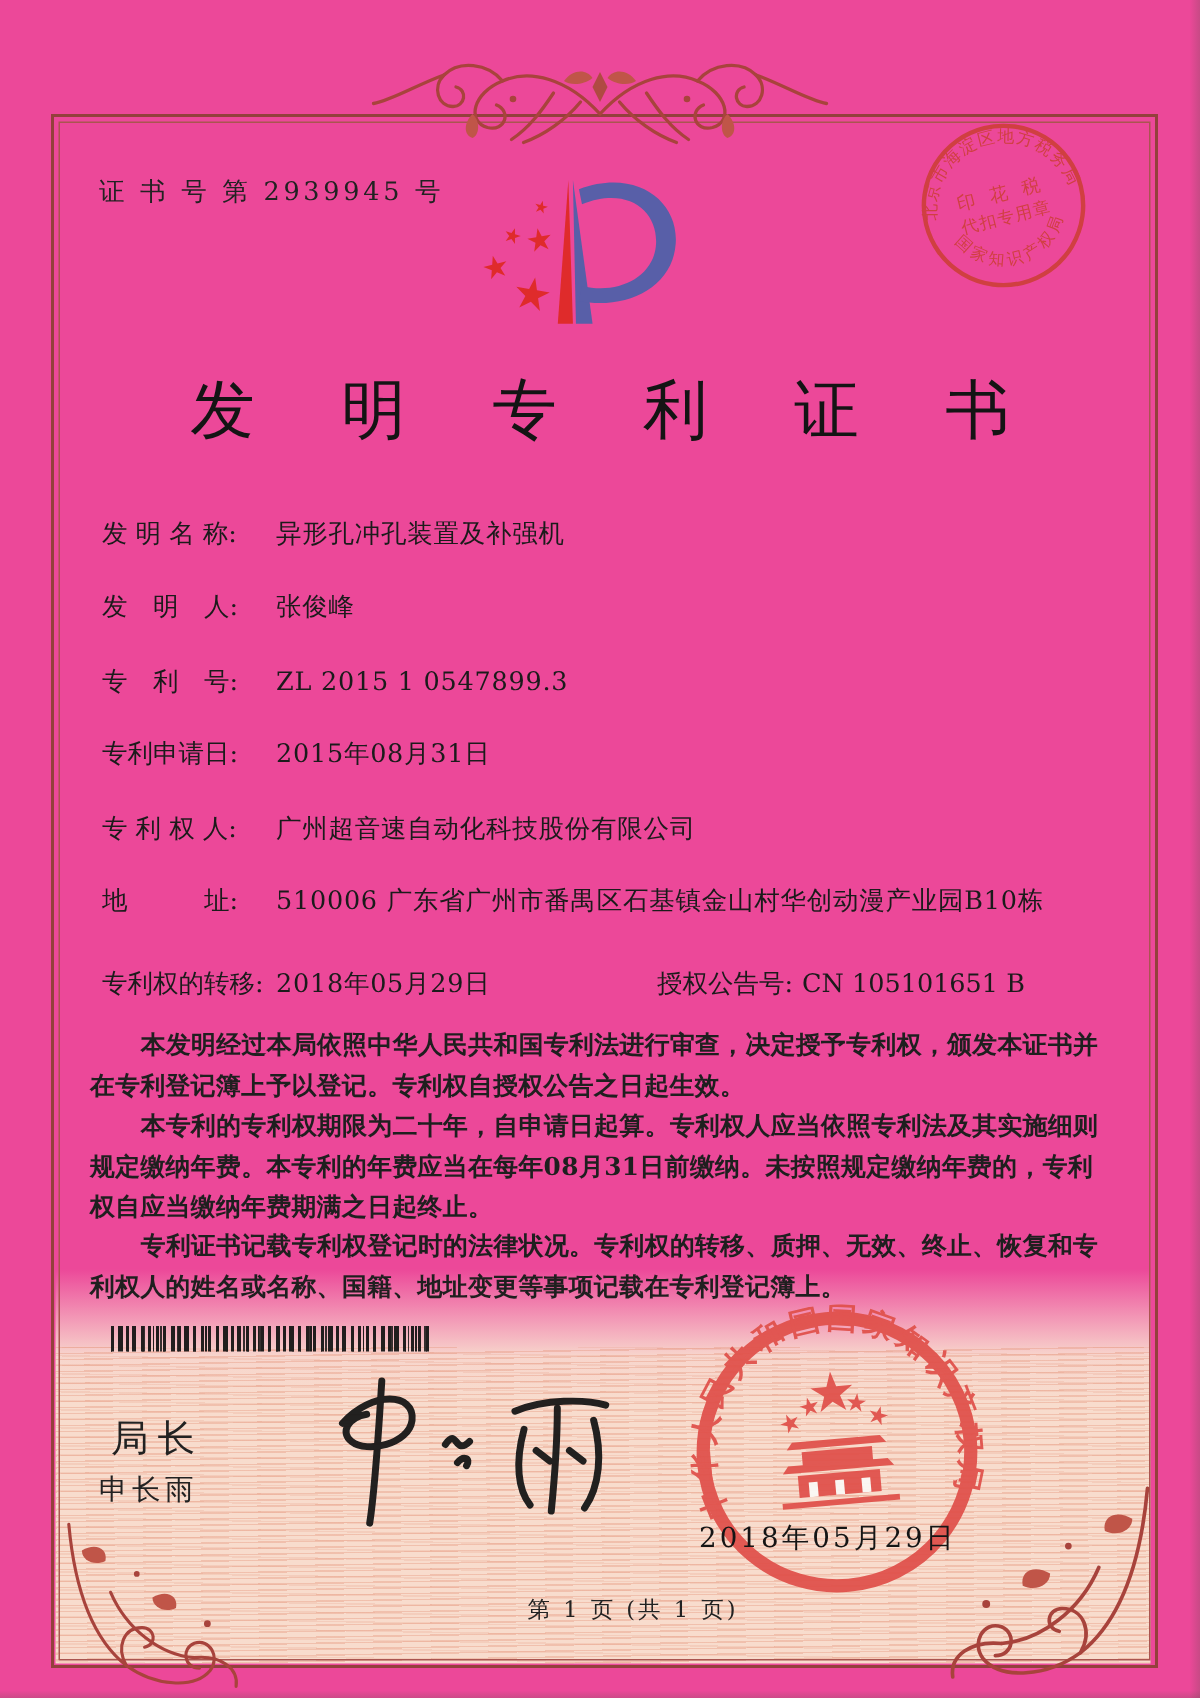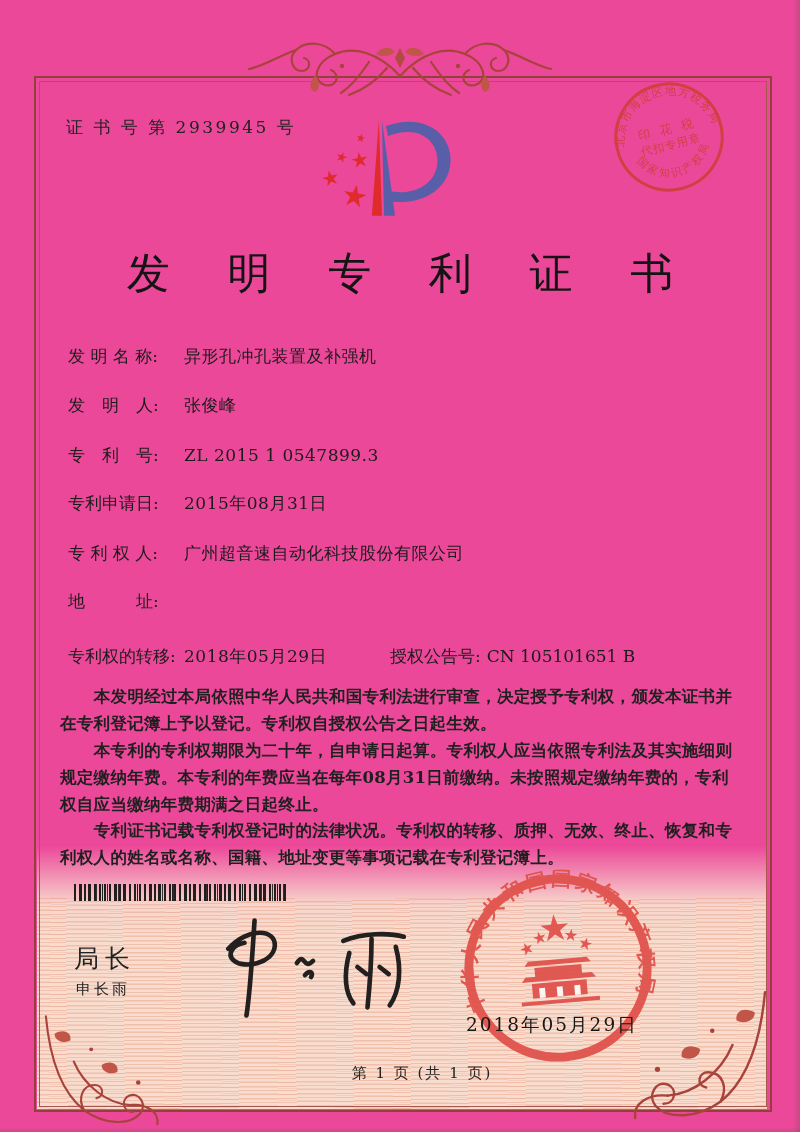--- a/index.html
+++ b/index.html
@@ -51,34 +51,34 @@
   .title{position:absolute;left:0;right:0;top:234px;text-align:center;z-index:5;
     font-size:43px;letter-spacing:22px;text-indent:22px;color:#141414;font-weight:500;margin-top:11px;}
 
   .field-row{position:absolute;left:68px;right:88px;display:flex;align-items:flex-start;
     font-size:17px;line-height:1.45;z-index:5;color:#1b1b1b;}
   .flabel{flex:0 0 116px;white-space:nowrap;}
   .fvalue{flex:1;max-width:528px;letter-spacing:.5px;}
   .row-0{top:344px}.row-1{top:393px}.row-2{top:443px}
   .row-3{top:491px}.row-4{top:541px}.row-5{top:589px}.row-6{top:644px}
   .grant-col2{position:absolute;left:322px;top:0;white-space:nowrap;display:flex;}
-  .grant-col2 .flabel{flex:0 0 auto;margin-right:6px;}
+  .grant-col2 .flabel{flex:0 0 auto;margin-right:6px;margin-left:48px;}
 
   .paras{position:absolute;left:60px;right:56px;top:684px;z-index:5;}
   .paras p{margin:0;font-size:16.5px;line-height:1.63;text-indent:2.05em;
     color:#1f1f1f;letter-spacing:.3px;font-weight:bold;}
 
   .barcode{position:absolute;left:74px;top:884px;width:214px;height:17px;z-index:5;opacity:.95;
     background:
       repeating-linear-gradient(90deg,#161616 0 2px,rgba(0,0,0,0) 2px 5px),
       repeating-linear-gradient(90deg,#161616 0 1px,rgba(0,0,0,0) 1px 7px),
       repeating-linear-gradient(90deg,rgba(22,22,22,.9) 0 1px,rgba(0,0,0,0) 1px 11px);}
 
   .sig-role{position:absolute;left:74px;top:942px;font-size:25px;letter-spacing:6px;z-index:5;color:#222;}
-  .sig-name{position:absolute;left:76px;top:980px;font-size:15px;letter-spacing:3px;z-index:5;color:#222;}
+  .sig-name{position:absolute;left:66px;top:980px;font-size:19px;letter-spacing:3px;z-index:5;color:#222;}
   .sig-script{position:absolute;left:192px;top:910px;z-index:5;}
 
   .seal{position:absolute;left:460px;top:870px;width:196px;height:196px;z-index:6;
     transform:rotate(-5deg);opacity:.93;}
   .seal-date{position:absolute;left:466px;top:1012px;font-size:18.5px;letter-spacing:2px;
     color:#151515;z-index:7;}
 
   .footer{position:absolute;left:0;right:0;top:1064px;text-align:center;
     font-size:15px;letter-spacing:2px;z-index:5;color:#222;padding-left:44px;}
 </style>
@@ -188,20 +188,21 @@
   <div class="field-row row-3">
     <span class="flabel">专利申请日:</span>
     <span class="fvalue">2015年08月31日</span>
   </div>
   <div class="field-row row-4">
     <span class="flabel">专 利 权 人:</span>
     <span class="fvalue">广州超音速自动化科技股份有限公司</span>
   </div>
   <div class="field-row row-5">
     <span class="flabel">地　　　址:</span>
+    <span class="fvalue">510006 广东省广州市番禺区石基镇金山村华创动漫产业园B10栋</span>
   </div>
   <div class="field-row row-6">
     <span class="flabel">专利权的转移:</span>
     <span class="fvalue">2018年05月29日</span>
     <span class="grant-col2">
       <span class="flabel">授权公告号:</span>
       <span>CN 105101651 B</span>
     </span>
   </div>
 

